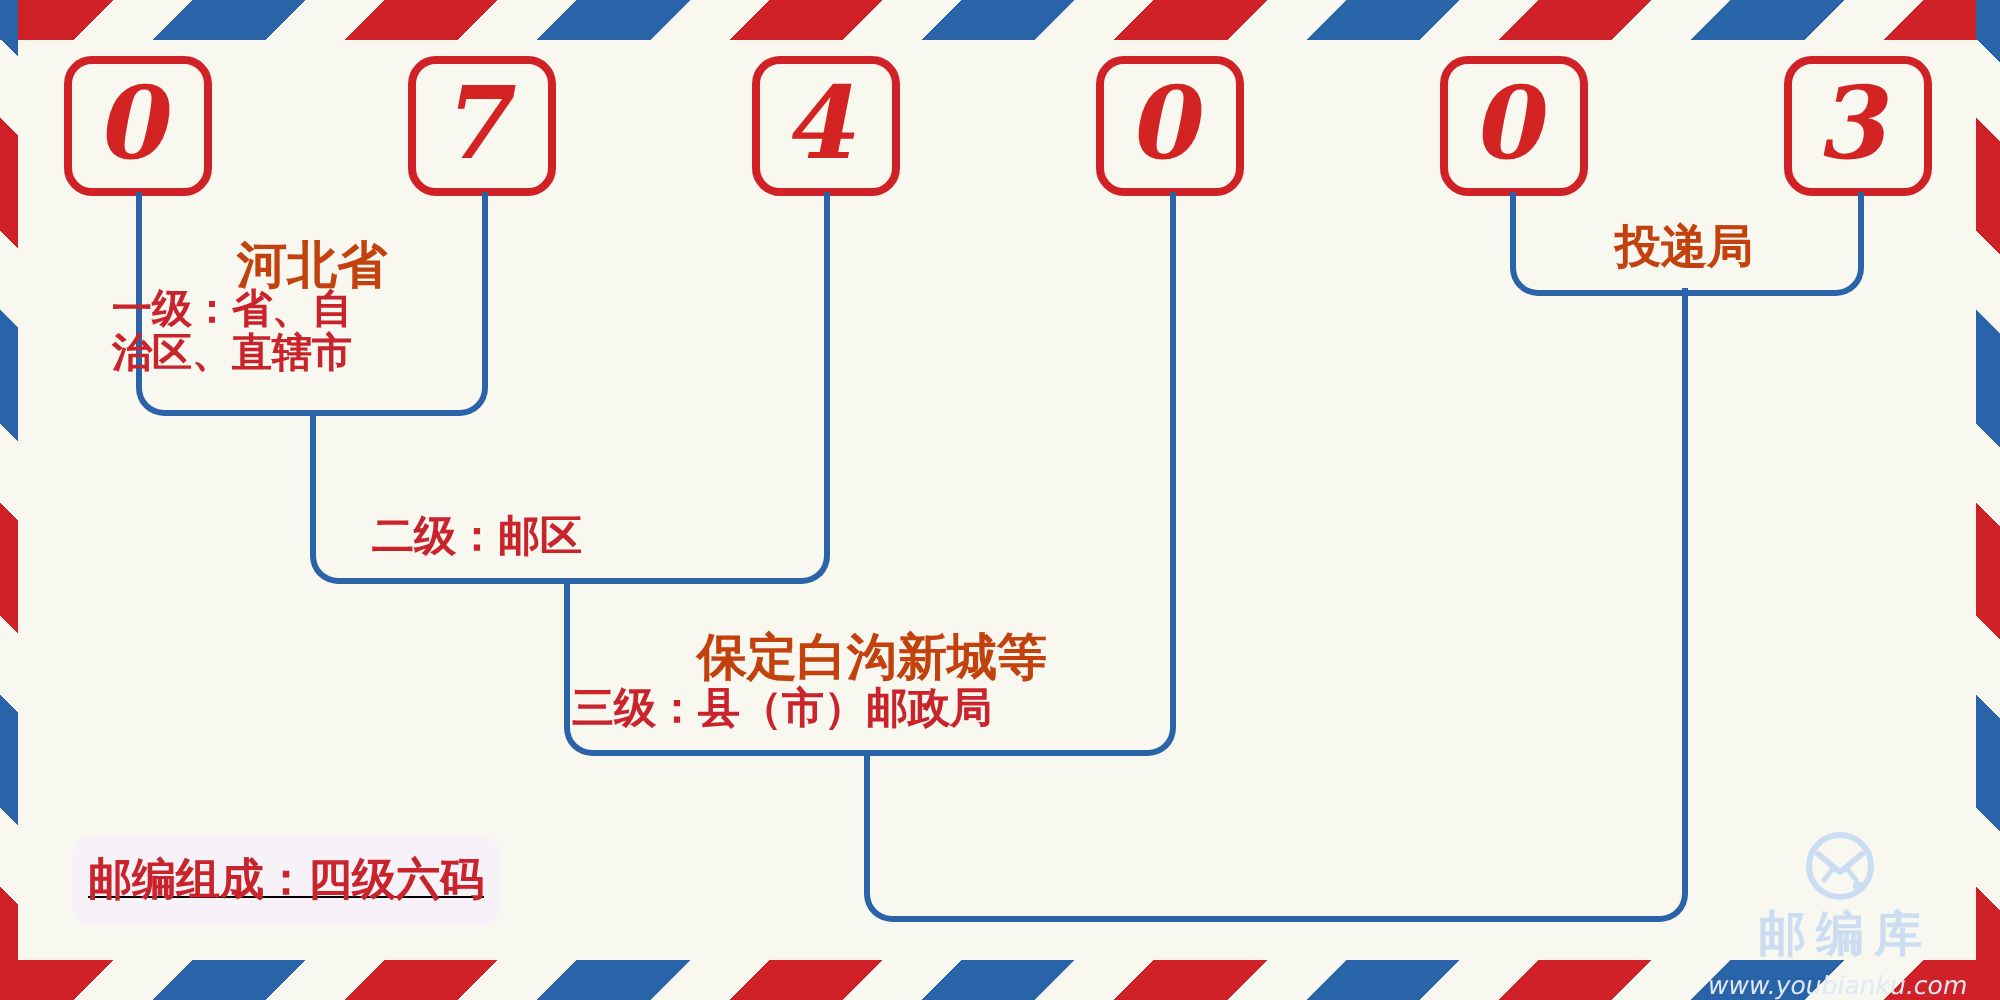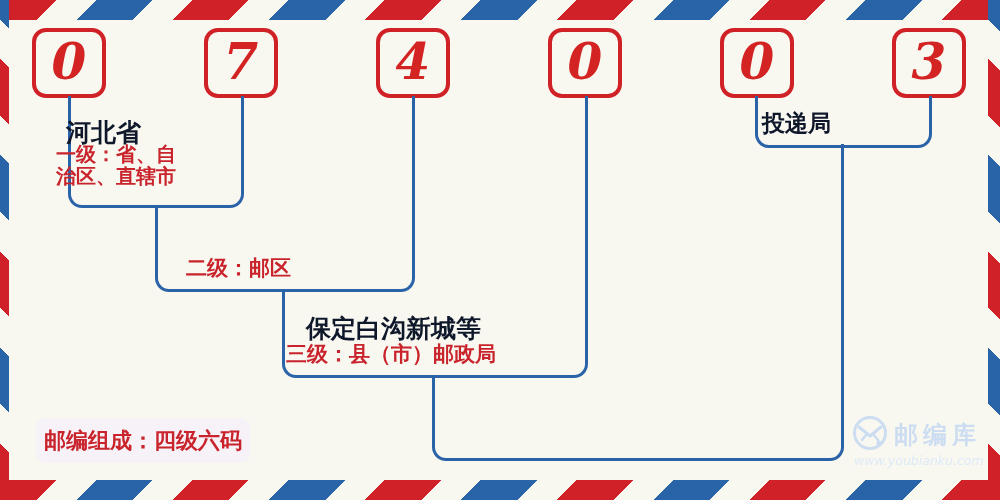--- a/index.html
+++ b/index.html
@@ -30,32 +30,32 @@
     font-style:italic;font-weight:bold;font-size:50px;line-height:60px;
     color:#d32322;}
 
   
   .bracket{position:absolute;border:0 solid #2b63a8;
     border-left-width:3px;border-right-width:3px;border-bottom-width:3px;
     border-bottom-left-radius:14px;border-bottom-right-radius:14px;}
   .vline{position:absolute;width:3px;background:#2b63a8;}
 
   
-  .t-blue{position:absolute;color:#0f172a;font-weight:bold;text-align:left;}
+  .t-blue{position:absolute;color:#c2410c;font-weight:bold;text-align:center;}
   .t-red{position:absolute;color:#c9232c;font-weight:bold;text-align:left;
          white-space:pre-line;}
 
   
   .badge{position:absolute;left:36px;top:418px;width:214px;height:45px;
-    background:#f6f2f7;border-radius:10px;text-align:center;}
+    background:#f6f2f7;border-radius:10px;text-align:center;text-decoration:underline;}
   .badge span{color:#c9232c;font-weight:bold;font-size:22px;line-height:45px;}
 
   
   .wm{position:absolute;left:852px;top:415px;width:135px;}
-  .wm-row{display:flex;align-items:flex-end;}
+  .wm-row{display:flex;align-items:center;flex-direction:column;}
   .wm-brand{color:#ccddf1;font-size:24px;font-weight:bold;
     letter-spacing:5px;margin-left:6px;}
   .wm-url{color:#dee9f7;font-size:12.5px;margin-top:2px;margin-left:2px;font-style:italic;}
 </style>
 </head>
 <body>
 
 <div id="canvas">
 
   <div class="edge edge-top"></div>

